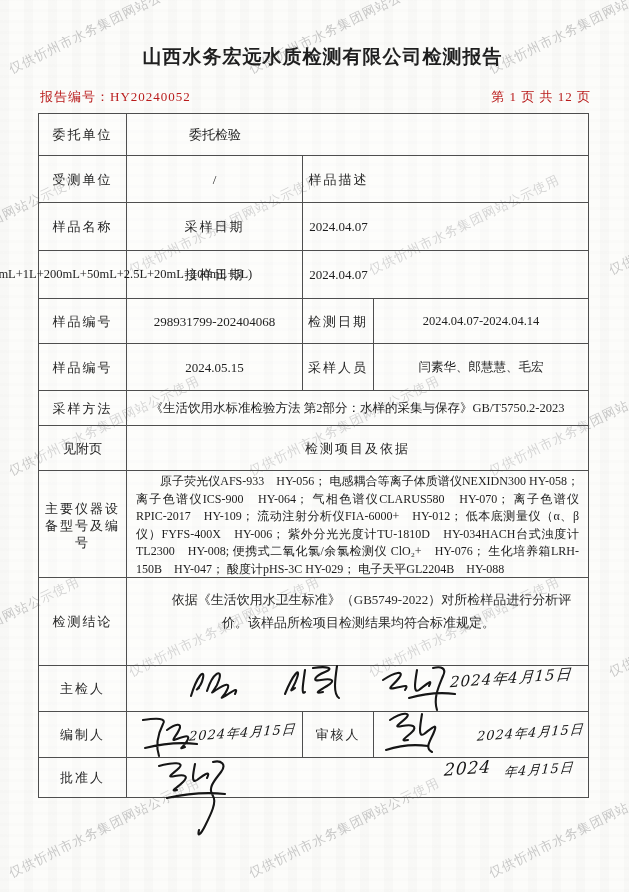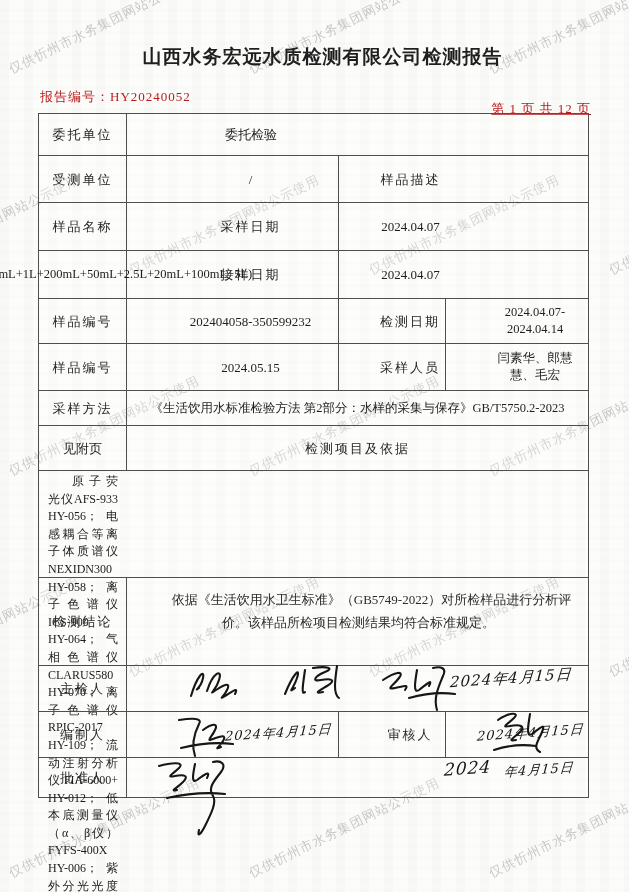--- a/index.html
+++ b/index.html
@@ -21,29 +21,29 @@
     transform:rotate(-26deg);transform-origin:0 50%;
     pointer-events:none;user-select:none;
   }
   
   .title{
     position:absolute;top:44px;left:0;width:629px;text-align:center;
     font-size:19px;font-weight:bold;letter-spacing:1px;color:#1f1f1f;padding-left:8px;
   }
   .meta{position:absolute;top:88px;left:40px;right:38px;height:18px;font-size:13px;color:#b91c1c;}
   .meta .rn{position:absolute;left:0;top:0;letter-spacing:1px;}
-  .meta .pg{position:absolute;right:0;top:12px;letter-spacing:1px;text-decoration:underline;}
+  .meta .pg{position:absolute;right:0;top:0;letter-spacing:1px;}
   
   .tbl{
     position:absolute;left:38px;top:113px;width:551px;
     border:1px solid #4e4e4e;box-sizing:border-box;background:rgba(255,255,255,0.25);
   }
   .trow{display:grid;border-bottom:1px solid #4e4e4e;box-sizing:border-box;position:relative;}
   .trow:last-child{border-bottom:none;}
-  .cols4{grid-template-columns:88px 176px 71px 1fr;gap:36px;}
+  .cols4{grid-template-columns:88px 176px 71px 1fr;}
   .cols2{grid-template-columns:88px 1fr;}
   .cell{
     border-right:1px solid #4e4e4e;box-sizing:border-box;
     display:flex;align-items:center;justify-content:center;text-align:center;
     font-size:13px;line-height:17px;padding:2px 4px;overflow:visible;position:relative;
   }
   .cell:last-child{border-right:none;}
   .lab{letter-spacing:2px;color:#262626;}
   .val{color:#1e1e1e;}
   .small{font-size:12.5px;}
@@ -112,21 +112,21 @@
     <div class="cell lab">采样日期</div>
     <div class="cell val">2024.04.07</div>
   </div>
   <div class="trow cols4" style="height:48px">
     <div class="cell val small">12×(500mL+500mL+1L+200mL+50mL+2.5L+20mL+100mL+5L)</div>
     <div class="cell lab">接样日期</div>
     <div class="cell val">2024.04.07</div>
   </div>
   <div class="trow cols4" style="height:45px">
     <div class="cell lab">样品编号</div>
-    <div class="cell val">202404058-350599232</div>
+    <div class="cell val">298931799-202404068</div>
     <div class="cell lab">检测日期</div>
     <div class="cell val small">2024.04.07-2024.04.14</div>
   </div>
   <div class="trow cols4" style="height:47px">
     <div class="cell lab">样品编号</div>
     <div class="cell val">2024.05.15</div>
     <div class="cell lab">采样人员</div>
     <div class="cell val small">闫素华、郎慧慧、毛宏</div>
   </div>
 
@@ -134,20 +134,21 @@
     <div class="cell lab">采样方法</div>
     <div class="cell val small">《生活饮用水标准检验方法 第2部分：水样的采集与保存》GB/T5750.2-2023</div>
   </div>
 
   <div class="trow cols2" style="height:45px">
     <div class="cell val">见附页</div>
     <div class="cell lab">检测项目及依据</div>
   </div>
 
   <div class="trow cols2" style="height:107px">
+    <div class="cell lab">主要仪器设备型号及编号</div>
     <div class="cell instr">
         <p>原子荧光仪AFS-933　HY-056； 电感耦合等离子体质谱仪NEXIDN300 HY-058； 离子色谱仪ICS-900　HY-064； 气相色谱仪CLARUS580　HY-070； 离子色谱仪 RPIC-2017　HY-109； 流动注射分析仪FIA-6000+　HY-012； 低本底测量仪（α、β仪）FYFS-400X　HY-006； 紫外分光光度计TU-1810D　HY-034HACH台式浊度计TL2300　HY-008; 便携式二氧化氯/余氯检测仪 ClO₂+　HY-076； 生化培养箱LRH-150B　HY-047； 酸度计pHS-3C HY-029； 电子天平GL2204B　HY-088</p>
       </div>
   </div>
 
   <div class="trow cols2" style="height:88px">
     <div class="cell lab">检测结论</div>
     <div class="cell concl">
         <p>依据《生活饮用水卫生标准》（GB5749-2022）对所检样品进行分析评价。该样品所检项目检测结果均符合标准规定。</p>
       </div>

